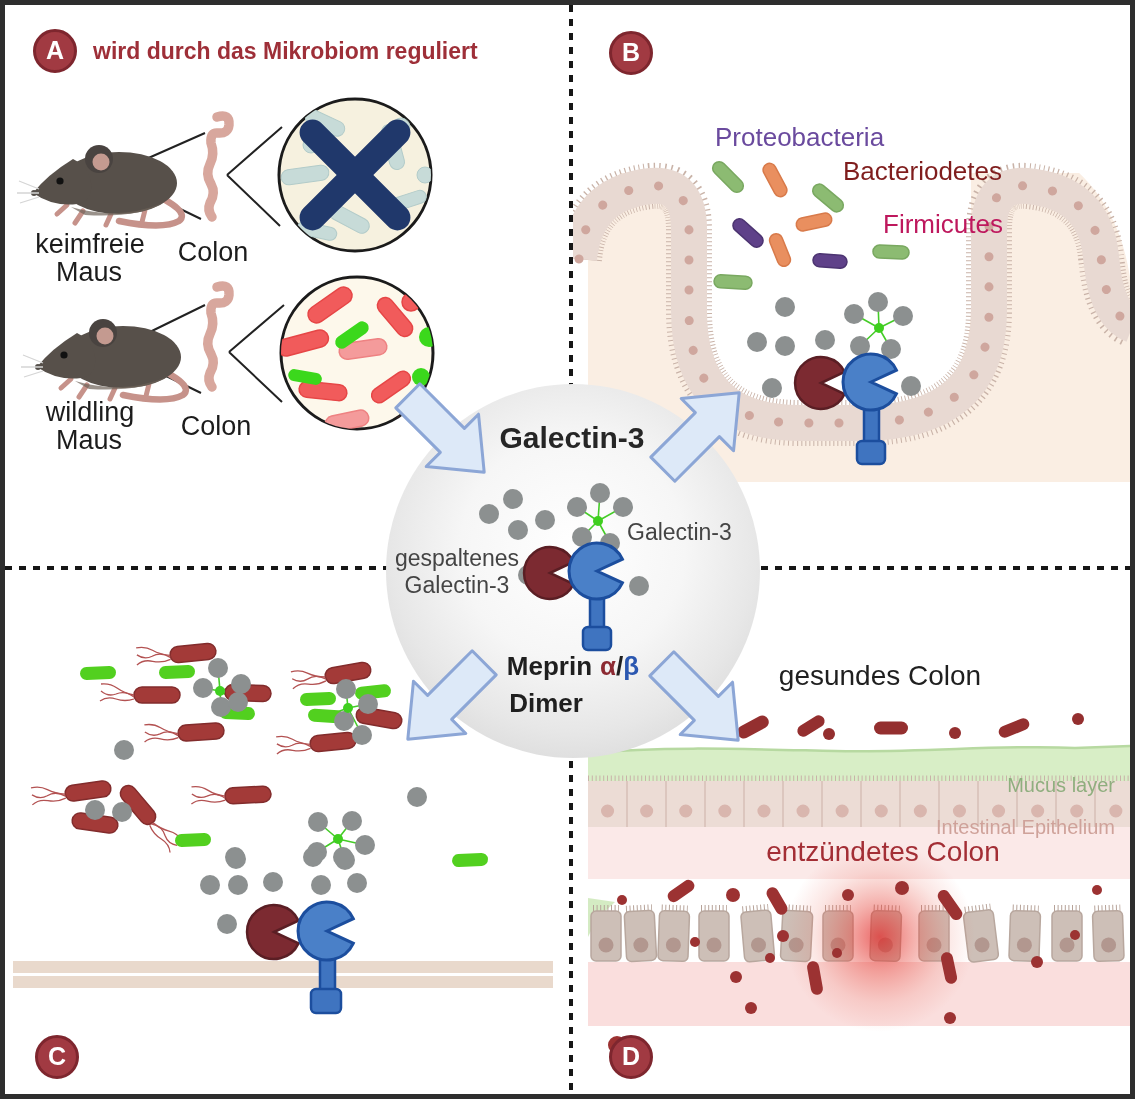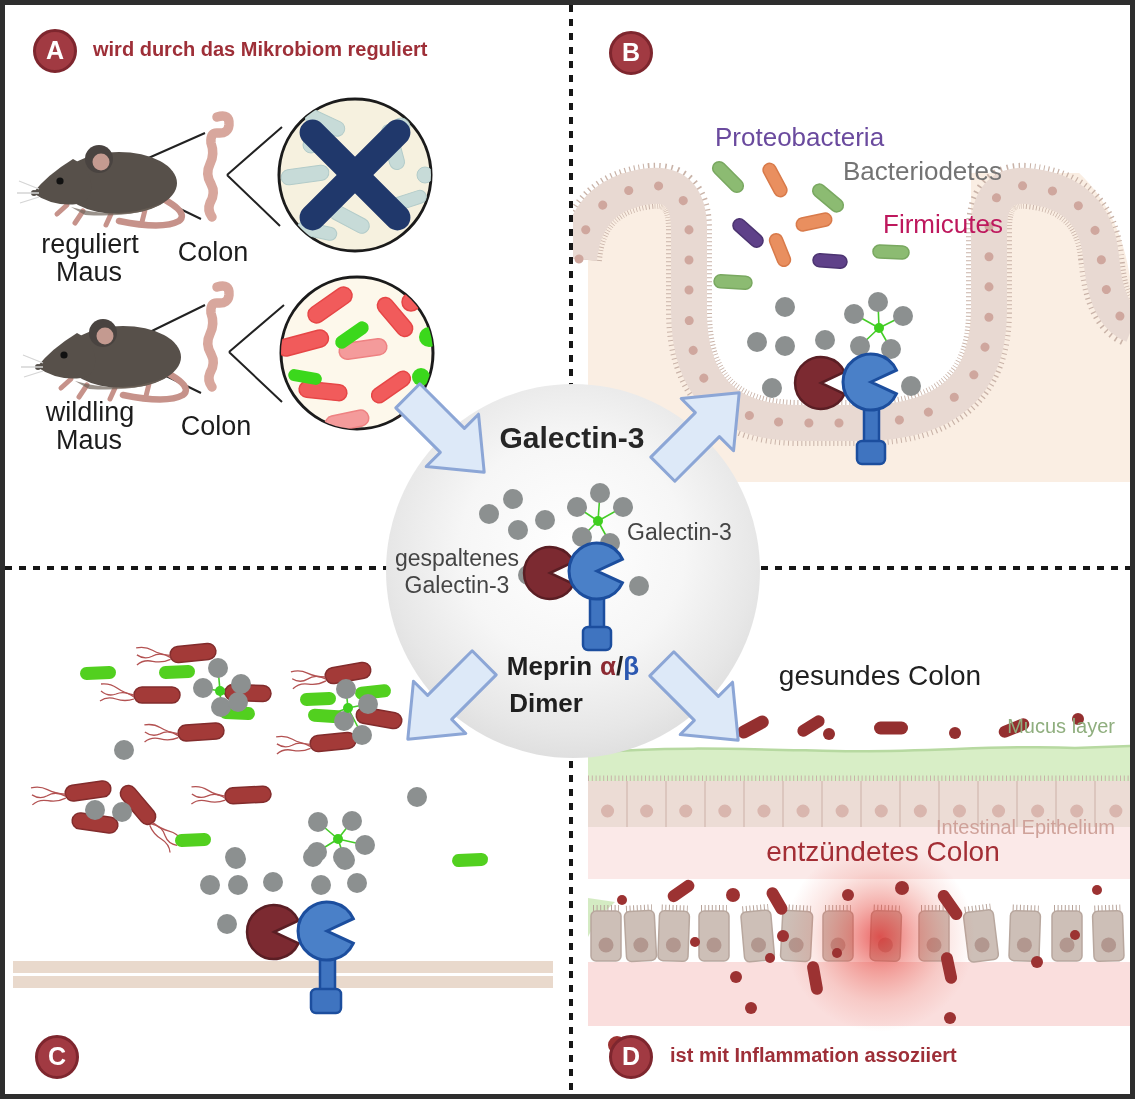--- a/index.html
+++ b/index.html
@@ -8,21 +8,21 @@
          font-family:"Liberation Sans",sans-serif;}
   .divider-v{position:absolute;left:564px;top:0;width:4px;height:1089px;z-index:1;
              background:repeating-linear-gradient(to bottom,#161616 0 7px,transparent 7px 14px);}
   .divider-h{position:absolute;left:0;top:561px;width:1125px;height:4px;z-index:1;
              background:repeating-linear-gradient(to right,#161616 0 7px,transparent 7px 14px);}
   svg.quad{position:absolute;z-index:2;}
   .sphere{position:absolute;left:381px;top:379px;width:374px;height:374px;border-radius:50%;z-index:3;
           background:radial-gradient(circle at 50% 44%,#ffffff 0%,#f6f6f6 40%,#e7e7e7 65%,#d3d3d3 90%,#cbcbcb 100%);}
   svg.center{position:absolute;left:376px;top:364px;width:386px;height:396px;z-index:4;}
   .lbl{position:absolute;z-index:5;white-space:nowrap;color:#1c1c1c;}
-  .panel-title{font-weight:700;font-size:20px;color:#9e2f38;}
+  .panel-title{font-weight:700;font-size:23px;color:#9e2f38;}
   .badge{position:absolute;z-index:5;width:44px;height:44px;border-radius:50%;
          background:#a13a42;border:3px solid #7e262e;box-sizing:border-box;
          color:#ffffff;font-weight:700;font-size:25px;text-align:center;line-height:37px;}
   .small-black{font-size:27px;transform:translateX(-50%);}
   .taxa{font-size:26px;}
   .ctr{transform:translateX(-50%);}
   .galectin-title{font-weight:700;font-size:30px;color:#262626;}
   .side-note{font-size:23px;color:#444444;}
   .meprin{font-weight:700;font-size:26px;color:#1f1f1f;}
   .meprin .alpha{color:#8c2a32;margin-left:8px;}
@@ -415,38 +415,37 @@
   </svg>
 
   <div class="badge" style="left:28px;top:24px">A</div>
   <div class="lbl panel-title" style="left:88px;top:33px">wird durch das Mikrobiom reguliert</div>
 
   <div class="badge" style="left:604px;top:26px">B</div>
 
   <div class="badge" style="left:30px;top:1030px">C</div>
 
   <div class="badge" style="left:604px;top:1030px">D</div>
-  <div class="lbl panel-title" style="left:665px;top:1039px">ist mit Inflammation assoziiert</div>
-
-  <div class="lbl small-black" style="left:85px;top:224px">reguliert</div>
+
+  <div class="lbl small-black" style="left:85px;top:224px">keimfreie</div>
   <div class="lbl small-black" style="left:84px;top:252px">Maus</div>
   <div class="lbl small-black" style="left:208px;top:232px">Colon</div>
   <div class="lbl small-black" style="left:85px;top:392px">wildling</div>
   <div class="lbl small-black" style="left:84px;top:420px">Maus</div>
   <div class="lbl small-black" style="left:211px;top:406px">Colon</div>
 
   <div class="lbl taxa" style="left:710px;top:117px;color:#6a4a9e">Proteobacteria</div>
-  <div class="lbl taxa" style="left:838px;top:151px;color:#737373">Bacteriodetes</div>
+  <div class="lbl taxa" style="left:838px;top:151px;color:#7f1d1d">Bacteriodetes</div>
   <div class="lbl taxa" style="left:878px;top:204px;color:#be185d">Firmicutes</div>
 
   <div class="lbl ctr galectin-title" style="left:567px;top:416px">Galectin-3</div>
   <div class="lbl side-note" style="left:622px;top:514px">Galectin-3</div>
   <div class="lbl ctr side-note" style="left:452px;top:540px">gespaltenes</div>
   <div class="lbl ctr side-note" style="left:452px;top:567px">Galectin-3</div>
   <div class="lbl ctr meprin" style="left:568px;top:646px"><span>Meprin</span><span class="alpha">α</span><span>/</span><span class="beta">β</span></div>
   <div class="lbl ctr meprin" style="left:541px;top:683px">Dimer</div>
 
   <div class="lbl ctr colon-head" style="left:875px;top:655px;color:#1f1f1f">gesundes Colon</div>
-  <div class="lbl tissue-note" style="left:1110px;top:710px;color:#8fae7e">Mucus layer</div>
+  <div class="lbl tissue-note" style="left:1110px;top:769px;color:#8fae7e">Mucus layer</div>
   <div class="lbl tissue-note" style="left:1110px;top:811px;color:#cfa29a">Intestinal Epithelium</div>
   <div class="lbl ctr colon-head" style="left:878px;top:831px;color:#a32e35">entzündetes Colon</div>
 
 </div>
 
 </body></html>

